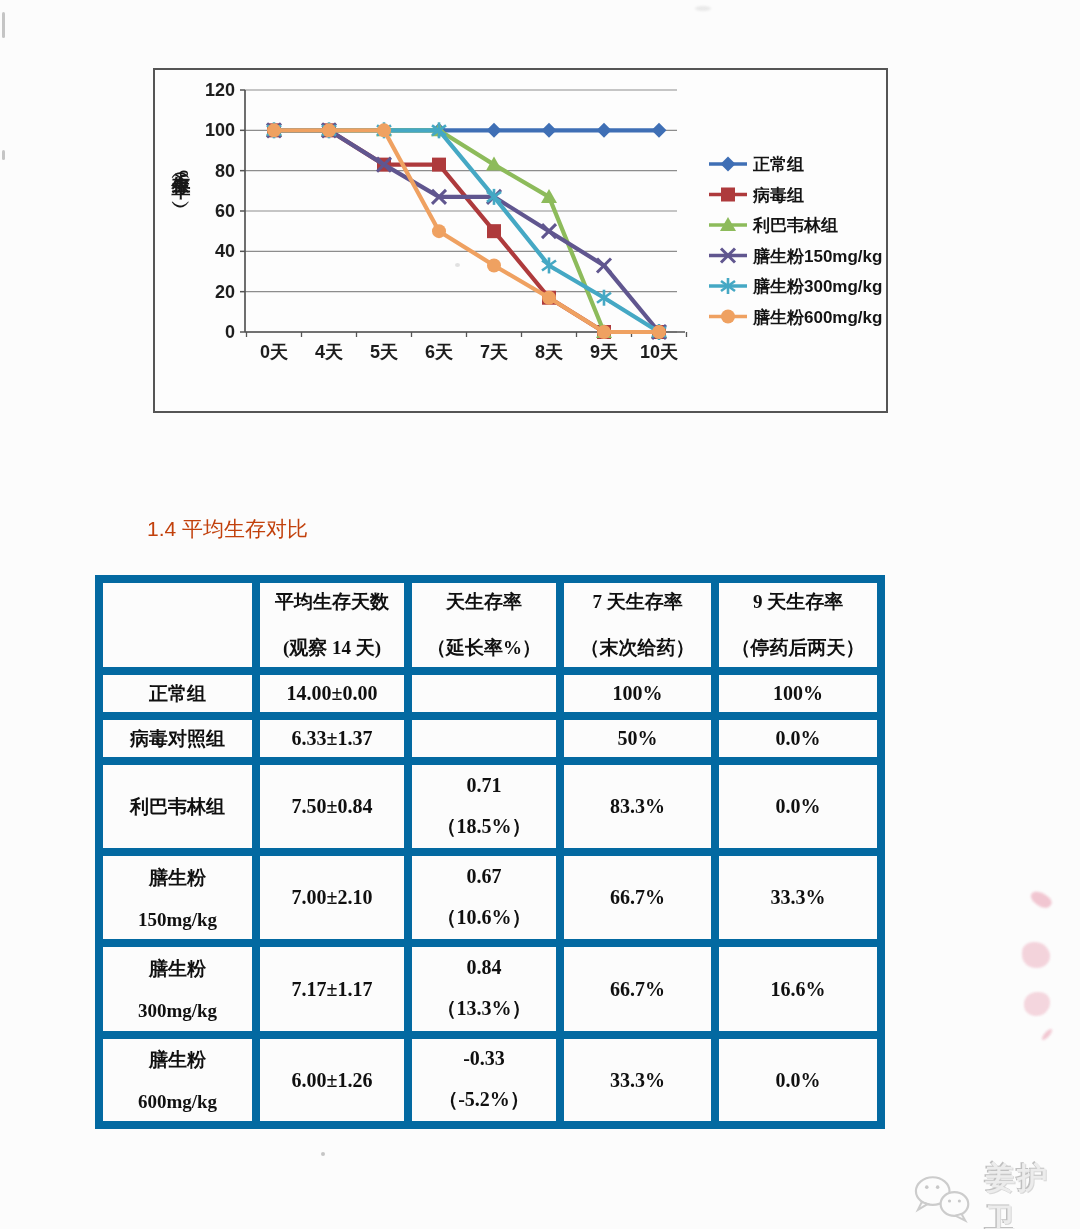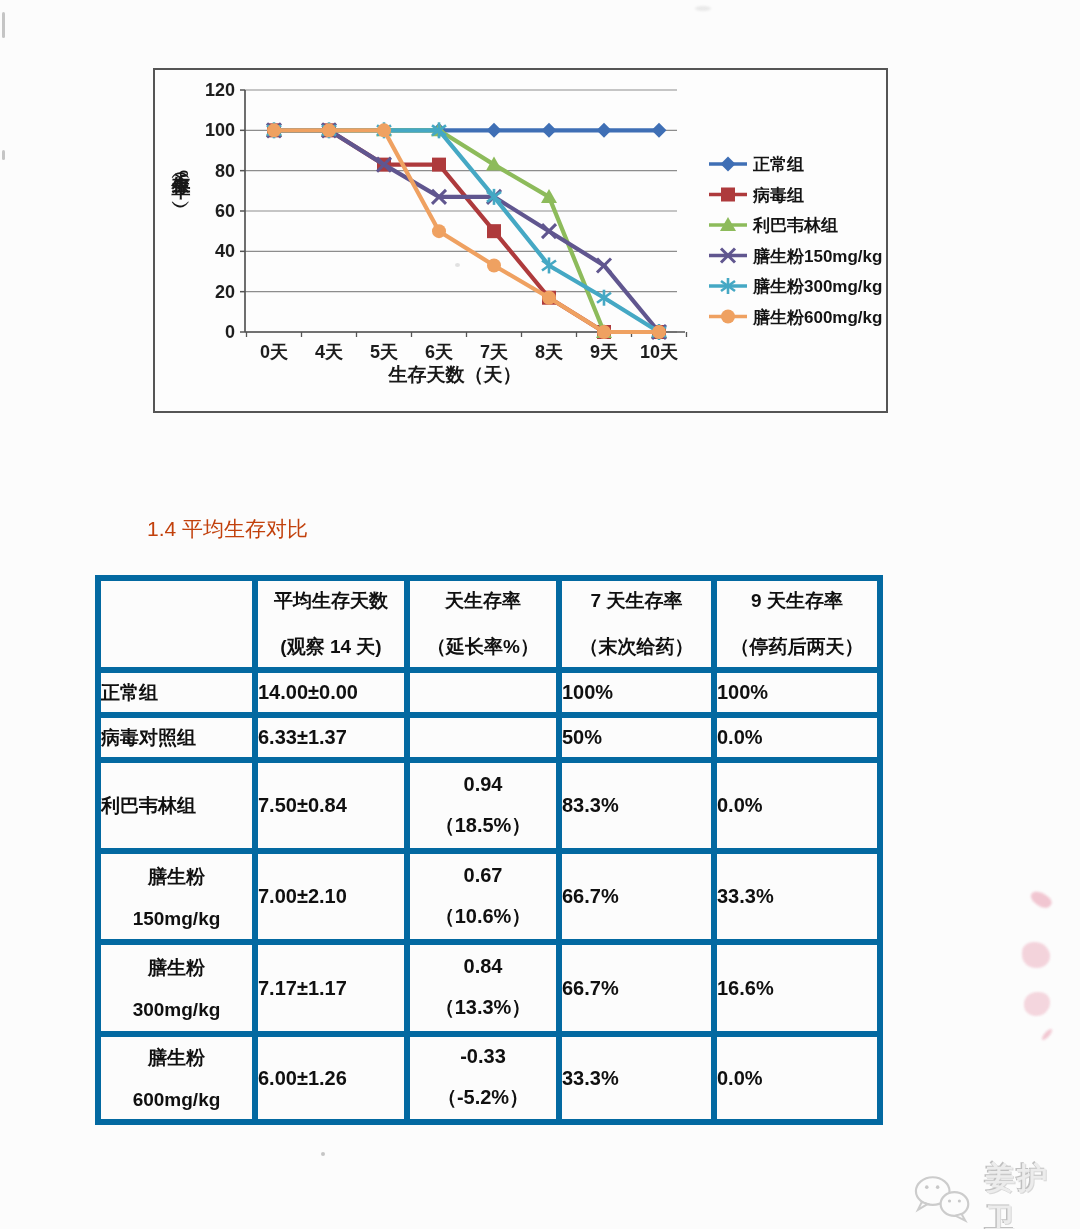--- a/index.html
+++ b/index.html
@@ -31,22 +31,22 @@
   }
   
   .section-heading{
     position:absolute;left:147px;top:515px;
     font-size:21px;font-weight:400;color:#c2410c;
   }
   
   .tbl-wrap{position:absolute;left:95px;top:575px;}
   table.data{border-collapse:collapse;table-layout:fixed;width:782px;}
   table.data td,table.data th{
-    border:6px solid #0369a1;padding:0;text-align:left;vertical-align:middle;
-    font-size:19px;font-weight:600;color:#101010;overflow:hidden;
+    border:8px solid #0369a1;padding:0;text-align:center;vertical-align:middle;
+    font-size:19px;font-weight:600;color:#101010;overflow:hidden;font-family:Liberation Serif, serif;
   }
   table.data .num{font-size:20px;}
   tr.r0{height:92px;} tr.r1{height:45px;} tr.r2{height:45px;}
   tr.r3{height:91px;} tr.r4{height:91px;} tr.r5{height:92px;} tr.r6{height:84px;}
   .stack{display:flex;flex-direction:column;justify-content:space-between;align-items:center;height:72px;padding:6px 0;}
   .stack-sm{display:flex;flex-direction:column;justify-content:space-between;align-items:center;height:66px;padding:8px 0;}
   
   .watermark{
     position:absolute;left:908px;top:1158px;display:flex;align-items:center;gap:6px;
   }
@@ -200,21 +200,20 @@
         <line x1="573" y1="208" x2="573" y2="224" stroke="#45a8c4" stroke-width="2.6"></line>
         <line x1="566" y1="211" x2="580" y2="221" stroke="#45a8c4" stroke-width="2.6"></line>
         <line x1="566" y1="221" x2="580" y2="211" stroke="#45a8c4" stroke-width="2.6"></line>
         <text x="598" y="222" class="legend-label">膳生粉300mg/kg</text>
         <line x1="554" y1="246.5" x2="592" y2="246.5" stroke="#efa161" stroke-width="3.6"></line>
         <circle cx="573" cy="246.5" r="7" fill="#efa161"></circle>
         <text x="598" y="252.5" class="legend-label">膳生粉600mg/kg</text>
       </svg>
   </div>
   <div class="y-axis-title">生存率（%）</div>
-  <div class="x-axis-title">生存天数（天）</div>
 
   <div class="section-heading">1.4 平均生存对比</div>
 
   <div class="tbl-wrap">
     <table class="data">
       <colgroup>
           <col style="width:157px">
           <col style="width:152px">
           <col style="width:152px">
           <col style="width:155px">
@@ -260,21 +259,21 @@
         <td class="num">6.33±1.37</td>
         <td class="num"></td>
         <td class="num">50%</td>
         <td class="num">0.0%</td>
       </tr>
       <tr class="r3">
         <td>利巴韦林组</td>
         <td class="num">7.50±0.84</td>
         <td class="num">
           <div class="stack-sm">
-            <span>0.94</span>
+            <span>0.71</span>
             <span>（18.5%）</span>
           </div>
         </td>
         <td class="num">83.3%</td>
         <td class="num">0.0%</td>
       </tr>
       <tr class="r4">
         <td>
           <div class="stack-sm">
             <span>膳生粉</span>

